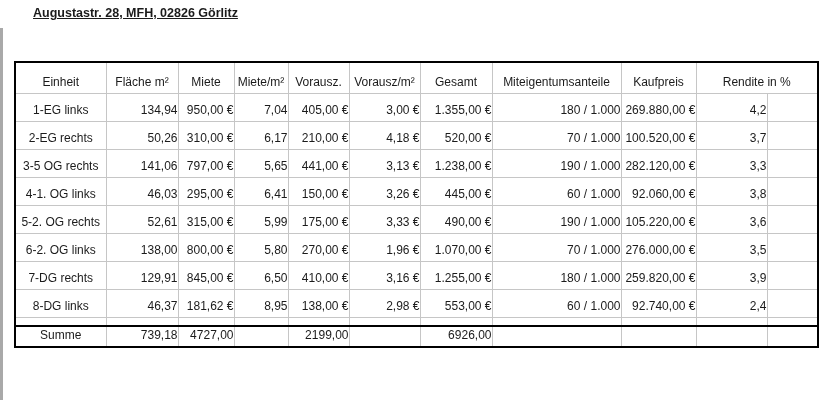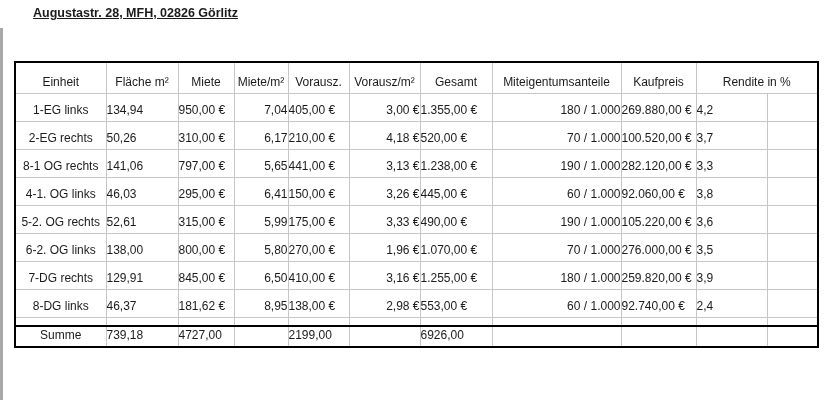--- a/index.html
+++ b/index.html
@@ -45,21 +45,21 @@
   }
   thead tr { height: 31px; }
   thead th { font-weight: bold; text-align: center; }
   tbody.data tr { height: 28px; }
   tr.spacer { height: 9px; }
   tr.spacer td { padding: 0; }
   tr.summe { height: 21px; padding-left: 27px; }
   tr.summe td { border-top: 2px solid #000000; }
   .al { text-align: center;  padding-left: 4px; }
   .ac { text-align: right; }
-  .ar { }
+  .ar { text-align: right; }
   .p4  { padding-right: 4px; }
   .p7  { padding-right: 7px; }
   .p12 { padding-right: 12px; }
 </style>
 </head>
 <body>
 
 <div class="page-edge"></div>
 
 <div class="doc-title">Augustastr. 28, MFH, 02826 Görlitz</div>
@@ -113,21 +113,21 @@
         <td class="ac">6,17</td>
         <td class="ar p12">210,00 €</td>
         <td class="ac">4,18 €</td>
         <td class="ar p7">520,00 €</td>
         <td class="ac">70 / 1.000</td>
         <td class="ar p4">100.520,00 €</td>
         <td class="ar p4">3,7</td>
         <td></td>
       </tr>
       <tr>
-        <td class="al">8-1 OG rechts</td>
+        <td class="al">3-5 OG rechts</td>
         <td class="ar p12">141,06</td>
         <td class="ar p7">797,00 €</td>
         <td class="ac">5,65</td>
         <td class="ar p12">441,00 €</td>
         <td class="ac">3,13 €</td>
         <td class="ar p7">1.238,00 €</td>
         <td class="ac">190 / 1.000</td>
         <td class="ar p4">282.120,00 €</td>
         <td class="ar p4">3,3</td>
         <td></td>

